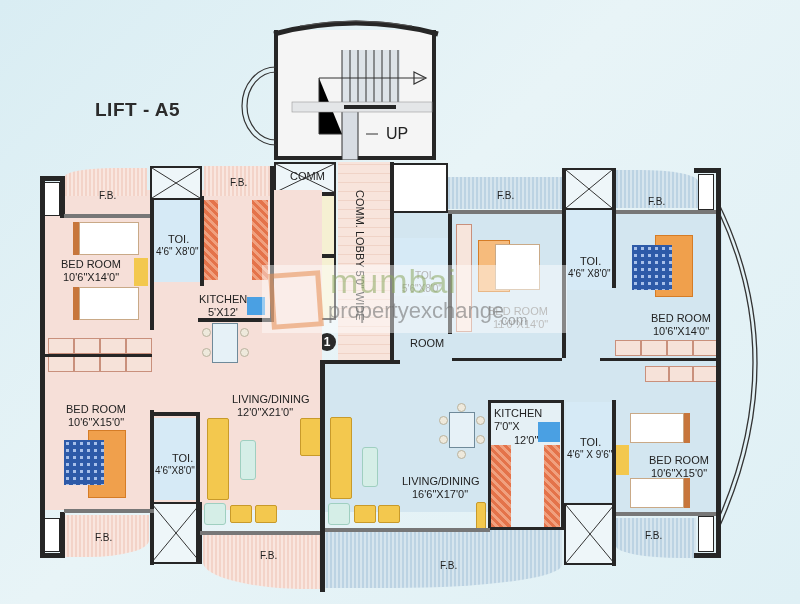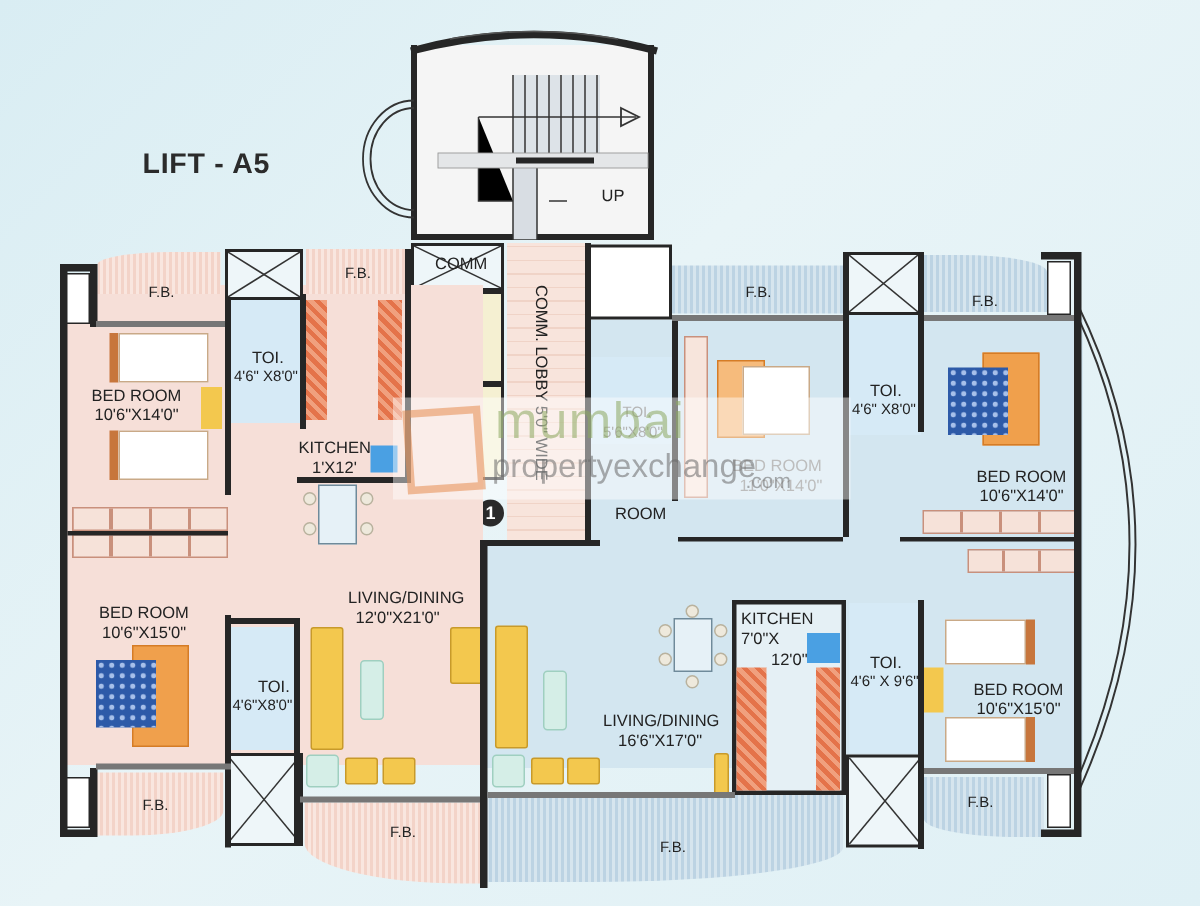--- a/index.html
+++ b/index.html
@@ -52,21 +52,21 @@
         <line x1="124" y1="20" x2="124" y2="74"></line>
       <line x1="45" y1="48" x2="150" y2="48"></line>
       <polyline points="45,48 45,104 68,104"></polyline>
       <line x1="92" y1="104" x2="104" y2="104"></line>
     </g>
     <rect x="68" y="80" width="16" height="50" fill="#d8dde3" stroke="#333" stroke-width="1"></rect>
     <polygon points="140,42 152,48 140,54" fill="none" stroke="#333" stroke-width="1.2"></polygon>
     <rect x="18" y="72" width="140" height="10" fill="#e4e6e8" stroke="#999" stroke-width=".6"></rect>
     <rect x="70" y="75" width="52" height="4" fill="#262626"></rect>
   </svg>
-  <div class="lbl fs11" style="left:108px;top:95px;font-size:11px;margin-left:15px;">UP</div>
+  <div class="lbl fs11" style="left:108px;top:95px;font-size:16px;">UP</div>
 </div>
 
 <svg class="abs" style="left:270px;top:12px;" width="172" height="40">
   <path d="M4 22 Q86 0 168 22" fill="none" stroke="#262626" stroke-width="5"></path>
   <path d="M30 14 Q86 4 142 14" fill="none" stroke="#555" stroke-width="1"></path>
 </svg>
 
 <svg class="abs" style="left:240px;top:65px;" width="40" height="82">
   <path d="M36 2 A34 39 0 0 0 36 80" fill="none" stroke="#333" stroke-width="1.2"></path>
   <path d="M36 7 A29 34 0 0 0 36 75" fill="none" stroke="#333" stroke-width="1.2"></path>
@@ -116,21 +116,21 @@
 <div class="lbl fs11" style="left:63px;top:271px;">10'6"X14'0"</div>
 <div class="abs" style="left:48px;top:338px;width:104px;height:16px;background:repeating-linear-gradient(90deg,#f6e2d9 0 24px,#c9907c 24px 26px);border:1px solid #c9907c;box-sizing:border-box;"></div>
 
 <div class="toi abs" style="left:154px;top:200px;width:46px;height:82px;"></div>
 <div class="lbl fs11" style="left:168px;top:233px;">TOI.</div>
 <div class="lbl fs10" style="left:156px;top:246px;">4'6" X8'0"</div>
 
 <div class="counter abs" style="left:204px;top:200px;width:14px;height:80px;"></div>
 <div class="counter abs" style="left:252px;top:200px;width:16px;height:80px;"></div>
 <div class="lbl fs11" style="left:199px;top:293px;">KITCHEN</div>
-<div class="lbl fs11" style="left:208px;top:306px;">1'X12'</div>
+<div class="lbl fs11" style="left:208px;top:306px;">5'X12'</div>
 <div class="abs" style="left:247px;top:297px;width:18px;height:18px;background:#4aa0e3;"></div>
 
 <div class="table abs" style="left:212px;top:323px;width:26px;height:40px;"></div>
 <div class="chair abs" style="left:202px;top:328px;width:9px;height:9px;"></div>
 <div class="chair abs" style="left:202px;top:348px;width:9px;height:9px;"></div>
 <div class="chair abs" style="left:240px;top:328px;width:9px;height:9px;"></div>
 <div class="chair abs" style="left:240px;top:348px;width:9px;height:9px;"></div>
 
 <div class="lbl fs11" style="left:232px;top:393px;">LIVING/DINING</div>
 <div class="lbl fs11" style="left:237px;top:406px;">12'0"X21'0"</div>

